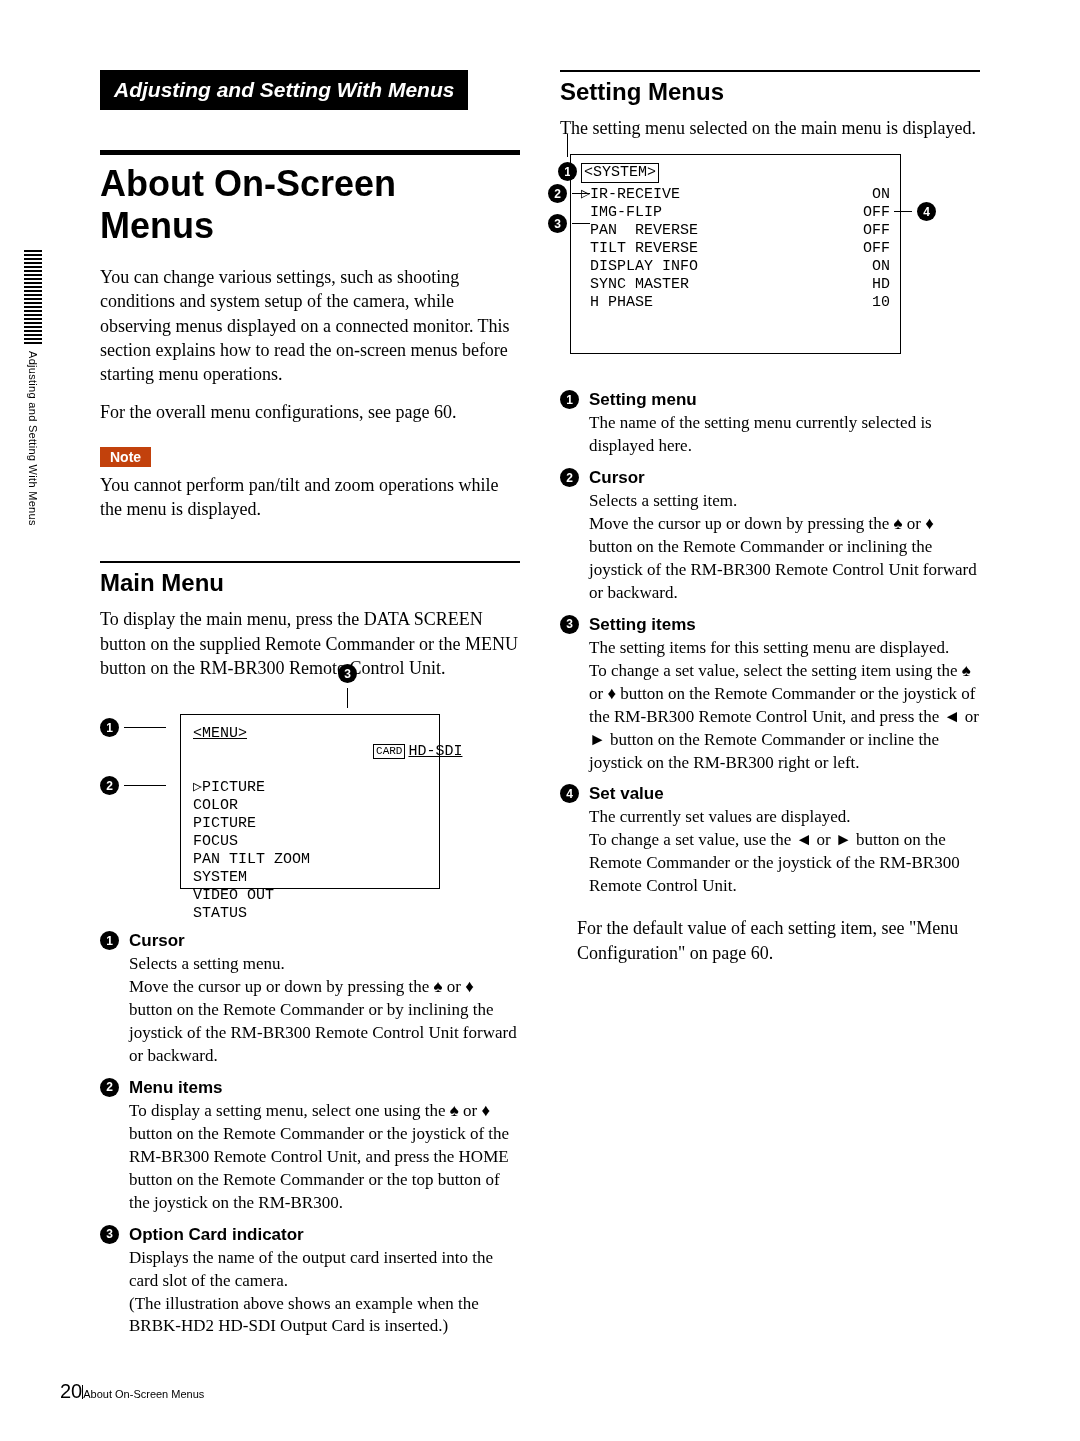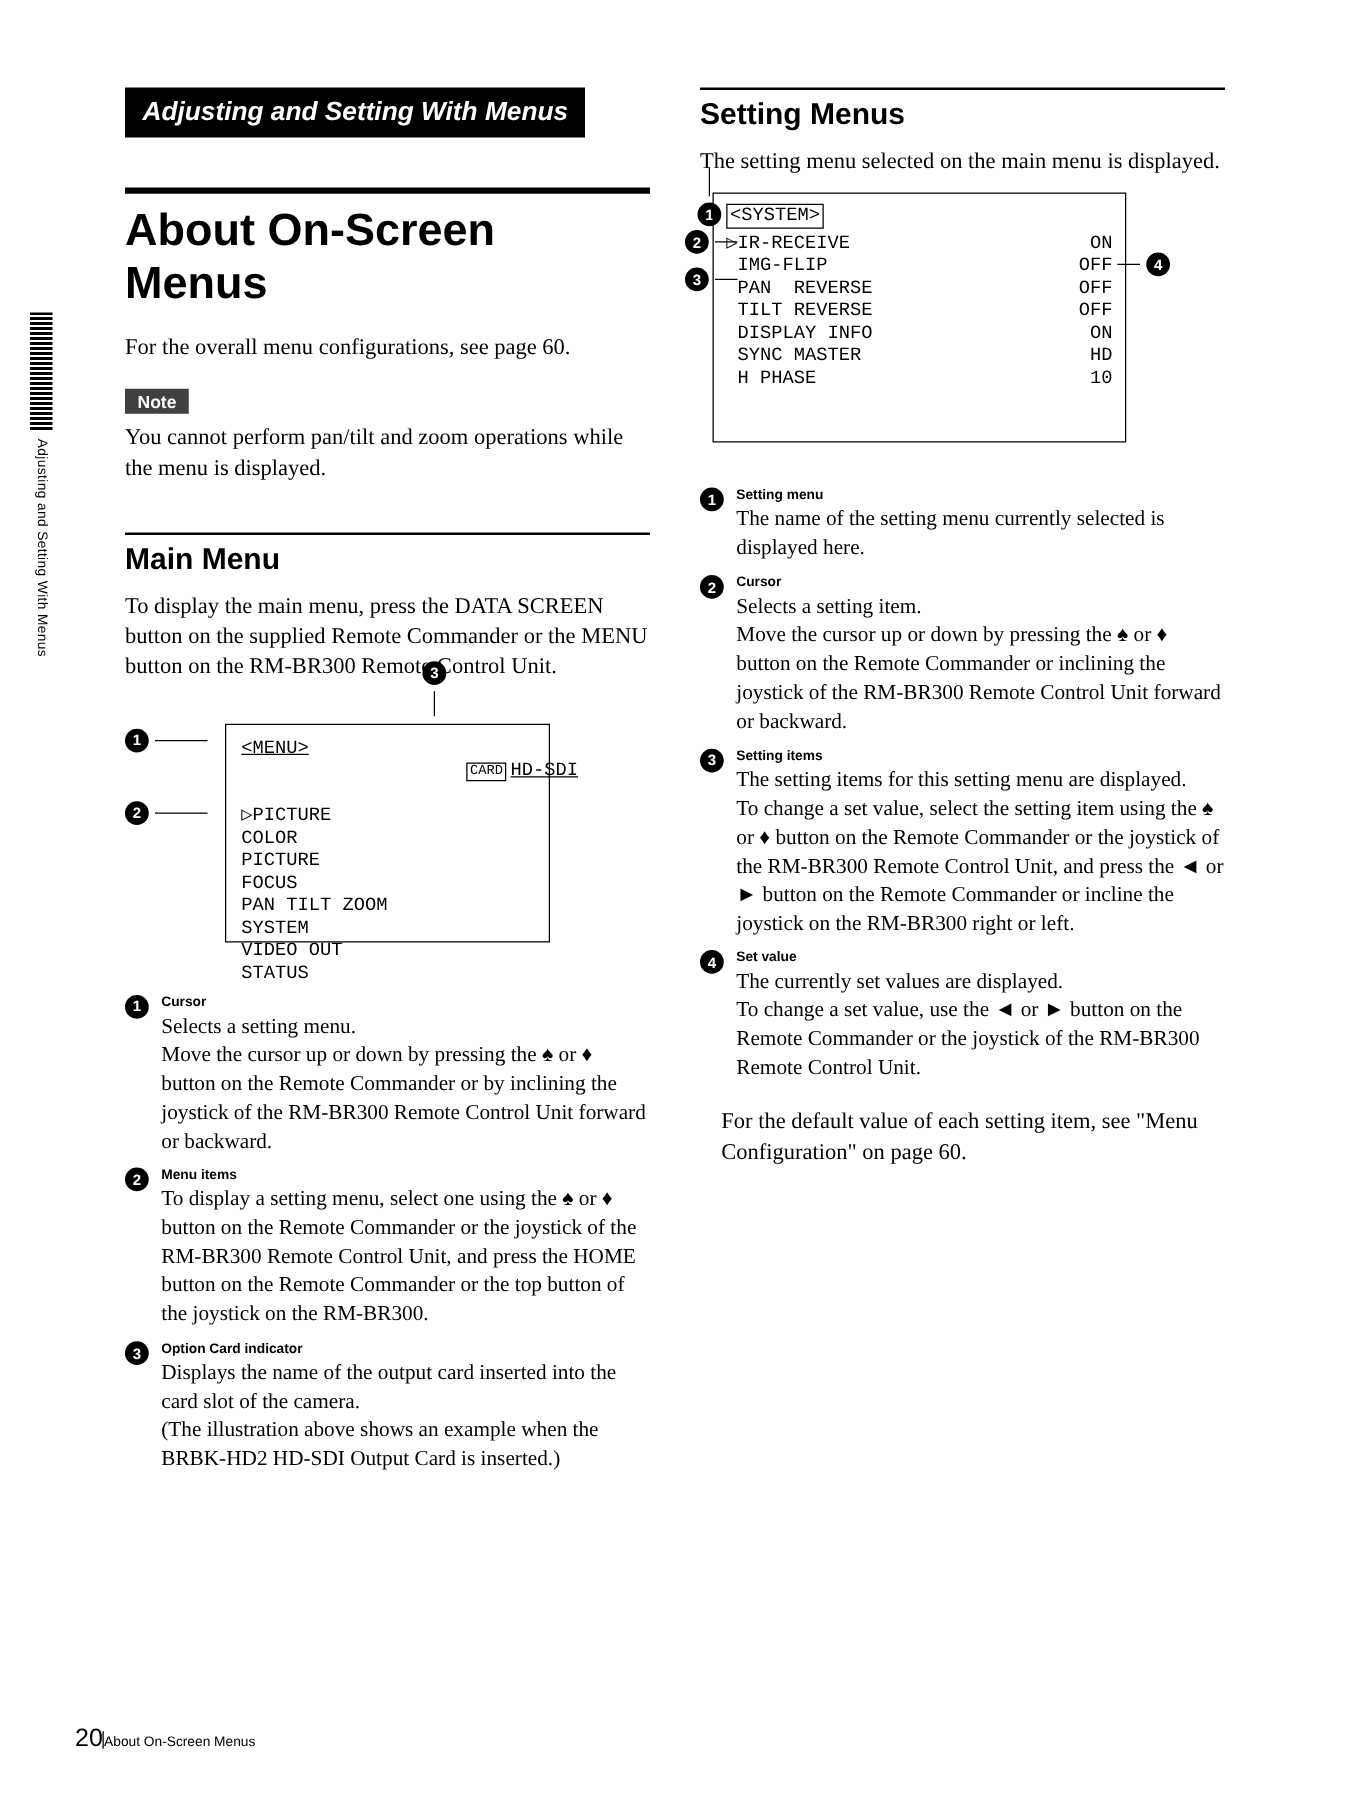--- a/index.html
+++ b/index.html
@@ -74,21 +74,21 @@
   font-size: 36px;
   margin: 0 0 18px 0;
 }
 .body {
   font-size: 18px;
   line-height: 1.35;
   margin: 0 0 14px 0;
 }
 .note-box {
   display: inline-block;
-  background: #404040;
+  background: #c2410c;
   color: #fff;
   font-family: Arial, Helvetica, sans-serif;
   font-size: 14px;
   font-weight: bold;
   padding: 2px 10px;
   margin: 8px 0 6px 0;
 }
 .h2-rule {
   border-top: 2px solid #000;
   margin: 26px 0 6px 0;
@@ -164,21 +164,21 @@
   display: flex;
   gap: 10px;
   margin: 10px 0 4px 0;
 }
 .item .num {
   flex: 0 0 19px;
 }
 .item-title {
   font-family: Arial, Helvetica, sans-serif;
   font-weight: bold;
-  font-size: 11px;
+  font-size: 17px;
   margin-bottom: 2px;
 }
 .item-body {
   font-size: 17px;
   line-height: 1.35;
 }
 
 .footer {
   position: absolute;
   bottom: 38px;
@@ -229,20 +229,21 @@
   <div class="columns">
 
     <div class="col">
       <div>
         <span class="section-label">Adjusting and Setting With Menus</span>
       </div>
 
       <div class="h1-rule"></div>
       <h1 class="h1">About On-Screen Menus</h1>
 
+      <p class="body">You can change various settings, such as shooting conditions and system setup of the camera, while observing menus displayed on a connected monitor. This section explains how to read the on-screen menus before starting menu operations.</p>
       <p class="body">For the overall menu configurations, see page 60.</p>
 
       <div><span class="note-box">Note</span></div>
       <p class="body">You cannot perform pan/tilt and zoom operations while the menu is displayed.</p>
 
       <div class="h2-rule"></div>
       <h2 class="h2">Main Menu</h2>
       <p class="body">To display the main menu, press the DATA SCREEN button on the supplied Remote Commander or the MENU button on the RM-BR300 Remote Control Unit.</p>
 
       <div class="screen-wrap">

